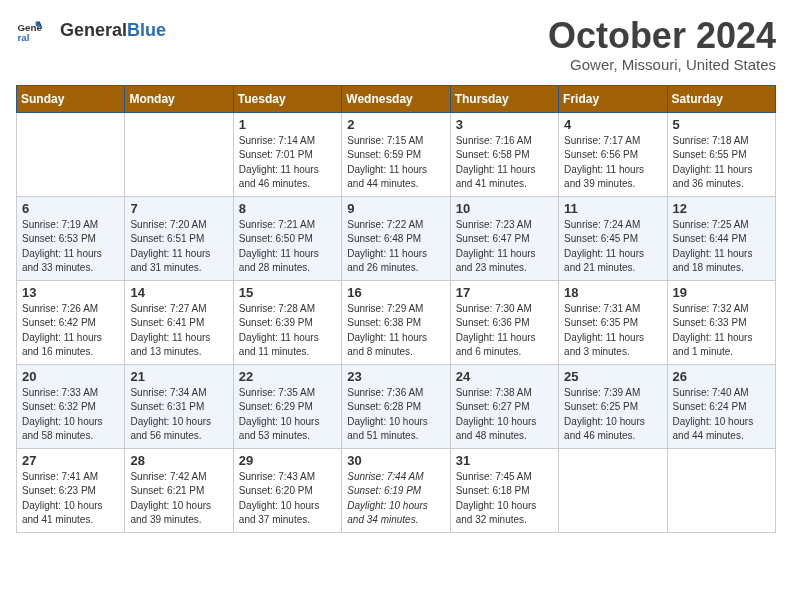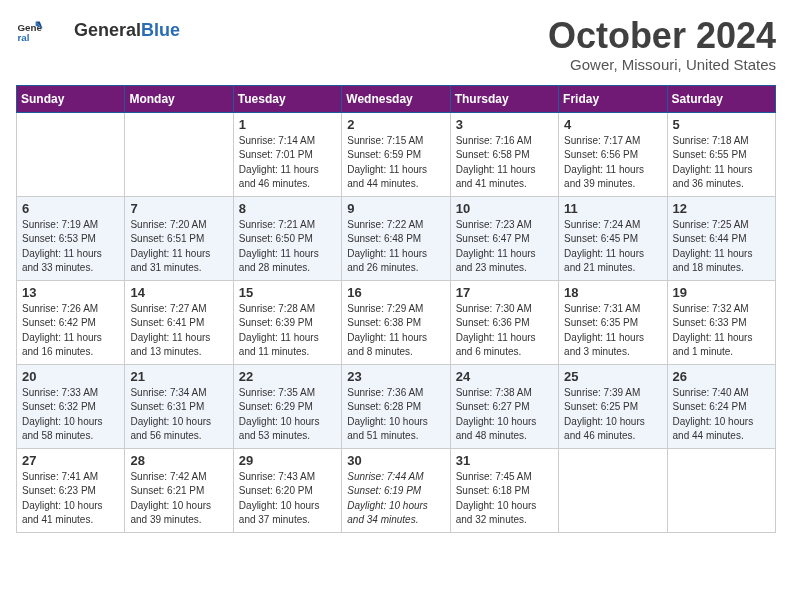--- a/index.html
+++ b/index.html
@@ -47,21 +47,21 @@
     .location {
       font-size: 15px;
       color: #555;
     }
     table {
       width: 100%;
       border-collapse: collapse;
       table-layout: fixed;
     }
     thead tr th {
-      background-color: #701a75;
+      background-color: #a16207;
       color: #fff;
       font-size: 12px;
       font-weight: bold;
       padding: 6px 4px;
       text-align: left;
       border: 1px solid #1e5a9a;
     }
     tbody tr td {
       border: 1px solid #ccc;
       vertical-align: top;
@@ -96,21 +96,21 @@
 
 <div class="header">
   <div class="logo">
     <svg class="logo-icon" viewBox="0 0 40 40">
       <text x="2" y="22" font-size="14" font-weight="bold" fill="#333">Gene</text>
       <text x="2" y="36" font-size="14" font-weight="bold" fill="#2a6db5">ral</text>
       <polygon points="28,8 38,18 28,14" fill="#2a6db5"></polygon>
       <polygon points="28,8 38,18 34,8" fill="#1a4d8a"></polygon>
     </svg>
     <div>
-      <div style="display:flex; align-items:baseline; gap:0;margin-left:14px;">
+      <div style="display:flex; align-items:baseline; gap:0;">
         <span class="logo-text-general">General</span>
           <span class="logo-text-blue">Blue</span>
       </div>
     </div>
   </div>
   <div class="title-block">
     <div class="month-title">October 2024</div>
     <div class="location">Gower, Missouri, United States</div>
   </div>
 </div>

